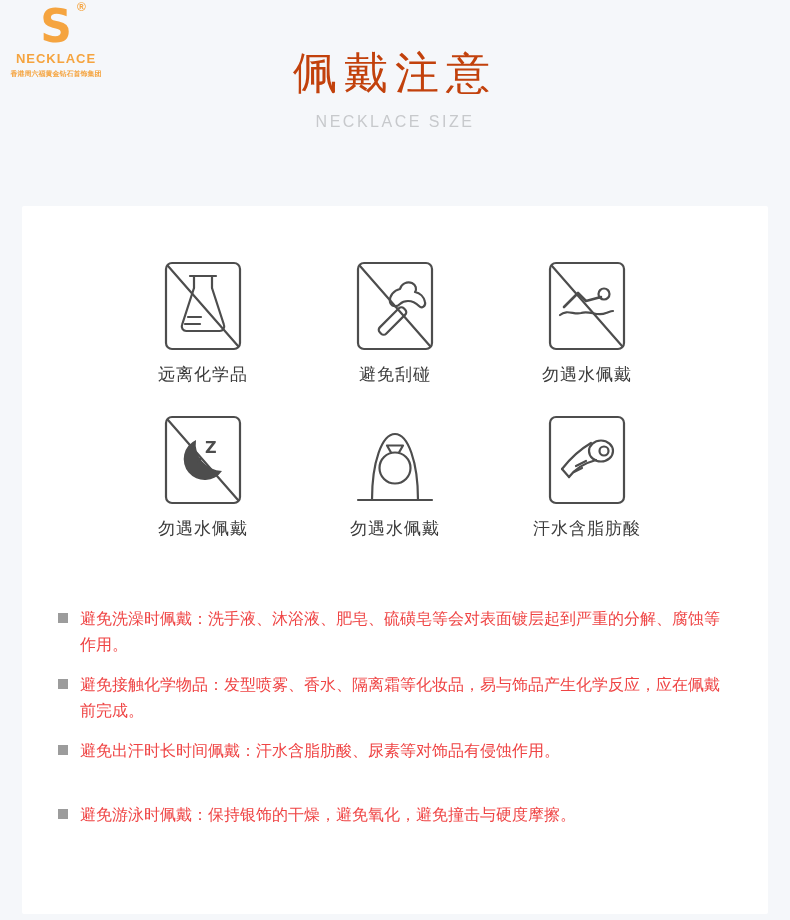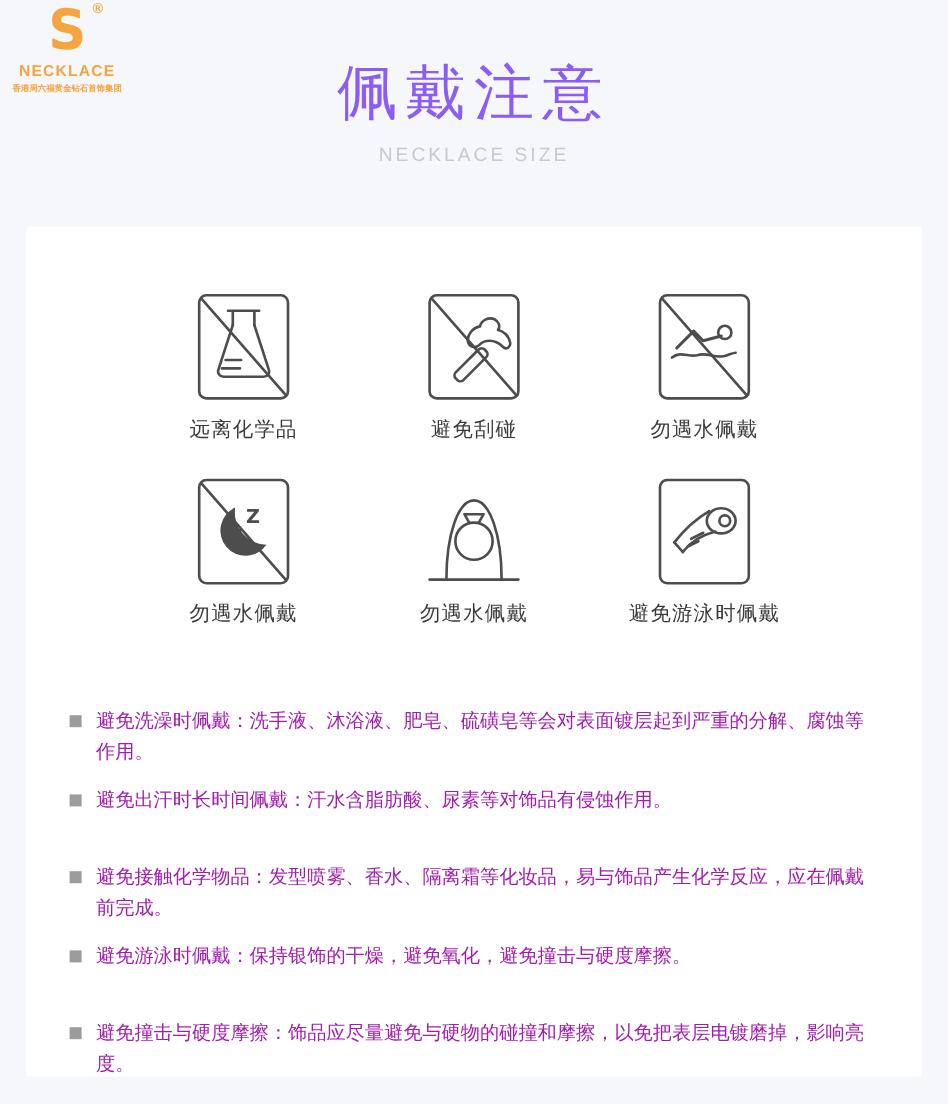--- a/index.html
+++ b/index.html
@@ -23,31 +23,31 @@
     transform: scaleY(1.05);
     display: inline-block;
   }
   .logo-reg { position: absolute; top: -3px; right: -14px; font-size: 12px; font-weight: 700; }
   .logo-brand { font-size: 13px; font-weight: 800; letter-spacing: 1px; margin-top: 3px; }
   .logo-tagline { font-size: 7px; font-weight: 700; margin-top: 3px; white-space: nowrap; }
 
   
   .header { padding-top: 44px; text-align: center; }
   .page-title {
-    font-size: 50px; color: #8b5cf6; letter-spacing: 7px;
+    font-size: 44px; color: #c2410c; letter-spacing: 7px;
     font-weight: 500;
   }
   .page-subtitle {
     margin-top: 10px; font-size: 16px; color: #c7c9cc;
     letter-spacing: 2.5px; font-weight: 400;
   }
 
   
   .card {
-    position: absolute; left: 22px; top: 189px;
+    position: absolute; left: 22px; top: 206px;
     width: 746px; height: 708px;
     background: #ffffff; border-radius: 2px;
   }
 
   
   .icons-grid {
     padding-top: 54px;
     display: grid;
     grid-template-columns: repeat(3, 170px);
     justify-content: center;
@@ -67,21 +67,21 @@
   .note-0 { margin-bottom: 14px; }
   .note-1 { margin-bottom: 38px; }
   .note-2 { margin-bottom: 14px; }
   .note-3 { margin-bottom: 38px; }
   .note-marker {
     width: 10px; height: 10px; background: #9c9c9c;
     margin-top: 7px; flex: 0 0 auto;
   }
   .note-text {
     margin-left: 12px; max-width: 658px;
-    font-size: 16px; line-height: 26px; color: #a21caf;
+    font-size: 16px; line-height: 26px; color: #ef4444;
   }
 </style>
 </head>
 <body>
 
 <div class="logo">
   <div class="logo-mark-wrap">
     <span class="logo-s">S</span>
     <span class="logo-reg">®</span>
   </div>
@@ -154,41 +154,37 @@
     <div class="icon-cell">
       <svg width="80" height="92" viewBox="0 0 80 92" fill="none" stroke="#4d4d4d" stroke-width="2.2" stroke-linecap="round" stroke-linejoin="round">
         <rect x="3" y="3" width="74" height="86" rx="6"></rect>
         <ellipse cx="54" cy="37" rx="12" ry="10.5"></ellipse>
         <circle cx="57" cy="37" r="4.5"></circle>
         <path d="M44,29 C32,36 22,46 15,55"></path>
         <path d="M49,46 C38,49 28,55 22,63"></path>
         <path d="M15,55 L22,63"></path>
         <path d="M29,52 L39,47 M27,58 L35,54"></path>
       </svg>
-      <div class="icon-label">避免游泳时佩戴</div>
+      <div class="icon-label">汗水含脂肪酸</div>
     </div>
 
   </div>
 
   <div class="notes">
     <div class="note note-0">
       <span class="note-marker"></span>
       <span class="note-text">避免洗澡时佩戴：洗手液、沐浴液、肥皂、硫磺皂等会对表面镀层起到严重的分解、腐蚀等作用。</span>
     </div>
+    <div class="note note-2">
+      <span class="note-marker"></span>
+      <span class="note-text">避免接触化学物品：发型喷雾、香水、隔离霜等化妆品，易与饰品产生化学反应，应在佩戴前完成。</span>
+    </div>
     <div class="note note-1">
       <span class="note-marker"></span>
       <span class="note-text">避免出汗时长时间佩戴：汗水含脂肪酸、尿素等对饰品有侵蚀作用。</span>
     </div>
-    <div class="note note-2">
-      <span class="note-marker"></span>
-      <span class="note-text">避免接触化学物品：发型喷雾、香水、隔离霜等化妆品，易与饰品产生化学反应，应在佩戴前完成。</span>
-    </div>
     <div class="note note-3">
       <span class="note-marker"></span>
       <span class="note-text">避免游泳时佩戴：保持银饰的干燥，避免氧化，避免撞击与硬度摩擦。</span>
-    </div>
-    <div class="note note-4">
-      <span class="note-marker"></span>
-      <span class="note-text">避免撞击与硬度摩擦：饰品应尽量避免与硬物的碰撞和摩擦，以免把表层电镀磨掉，影响亮度。</span>
     </div>
   </div>
 
 </div>
 
 </body></html>

